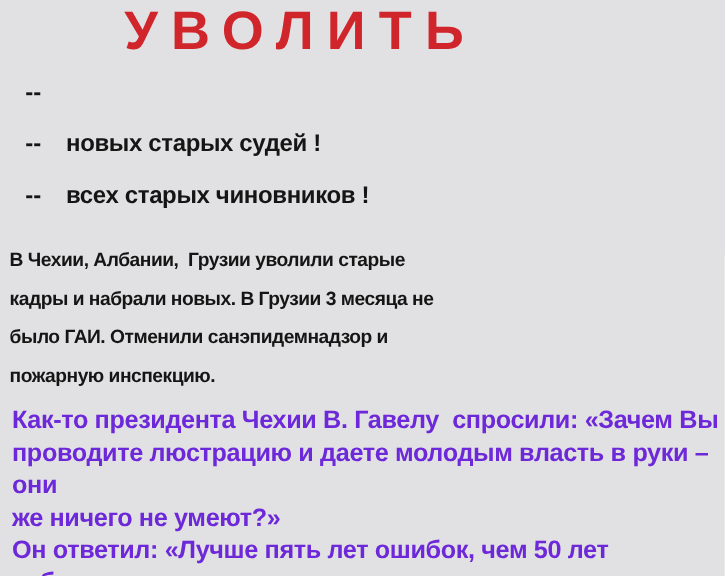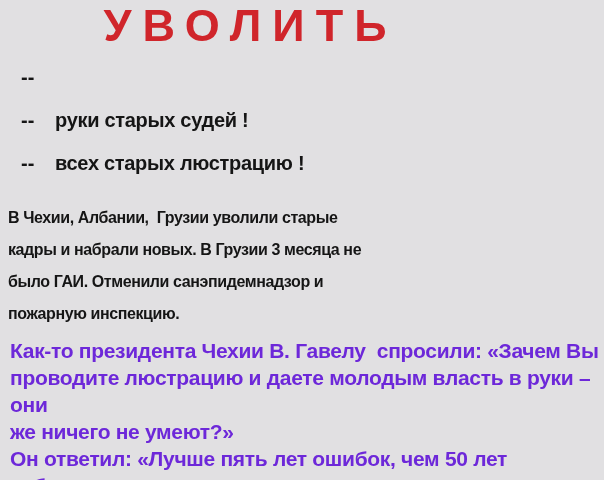--- a/index.html
+++ b/index.html
@@ -86,25 +86,25 @@
 <div class="poster">
 
   <div class="poster-title">УВОЛИТЬ</div>
 
   <div class="bullet-list">
     <div class="bullet-item">
       <span class="bullet-marker">--</span>
     </div>
     <div class="bullet-item">
       <span class="bullet-marker">--</span>
-      <span class="bullet-text">руки старых судей !</span>
+      <span class="bullet-text">новых старых судей !</span>
     </div>
     <div class="bullet-item">
       <span class="bullet-marker">--</span>
-      <span class="bullet-text">всех старых люстрацию !</span>
+      <span class="bullet-text">всех старых чиновников !</span>
     </div>
   </div>
 
   <div class="body-paragraph">В Чехии, Албании,  Грузии уволили старые
 кадры и набрали новых. В Грузии 3 месяца не
 было ГАИ. Отменили санэпидемнадзор и
 пожарную инспекцию.</div>
 
   <div class="quote-paragraph">Как-то президента Чехии В. Гавелу  спросили: «Зачем Вы
 проводите люстрацию и даете молодым власть в руки – они

